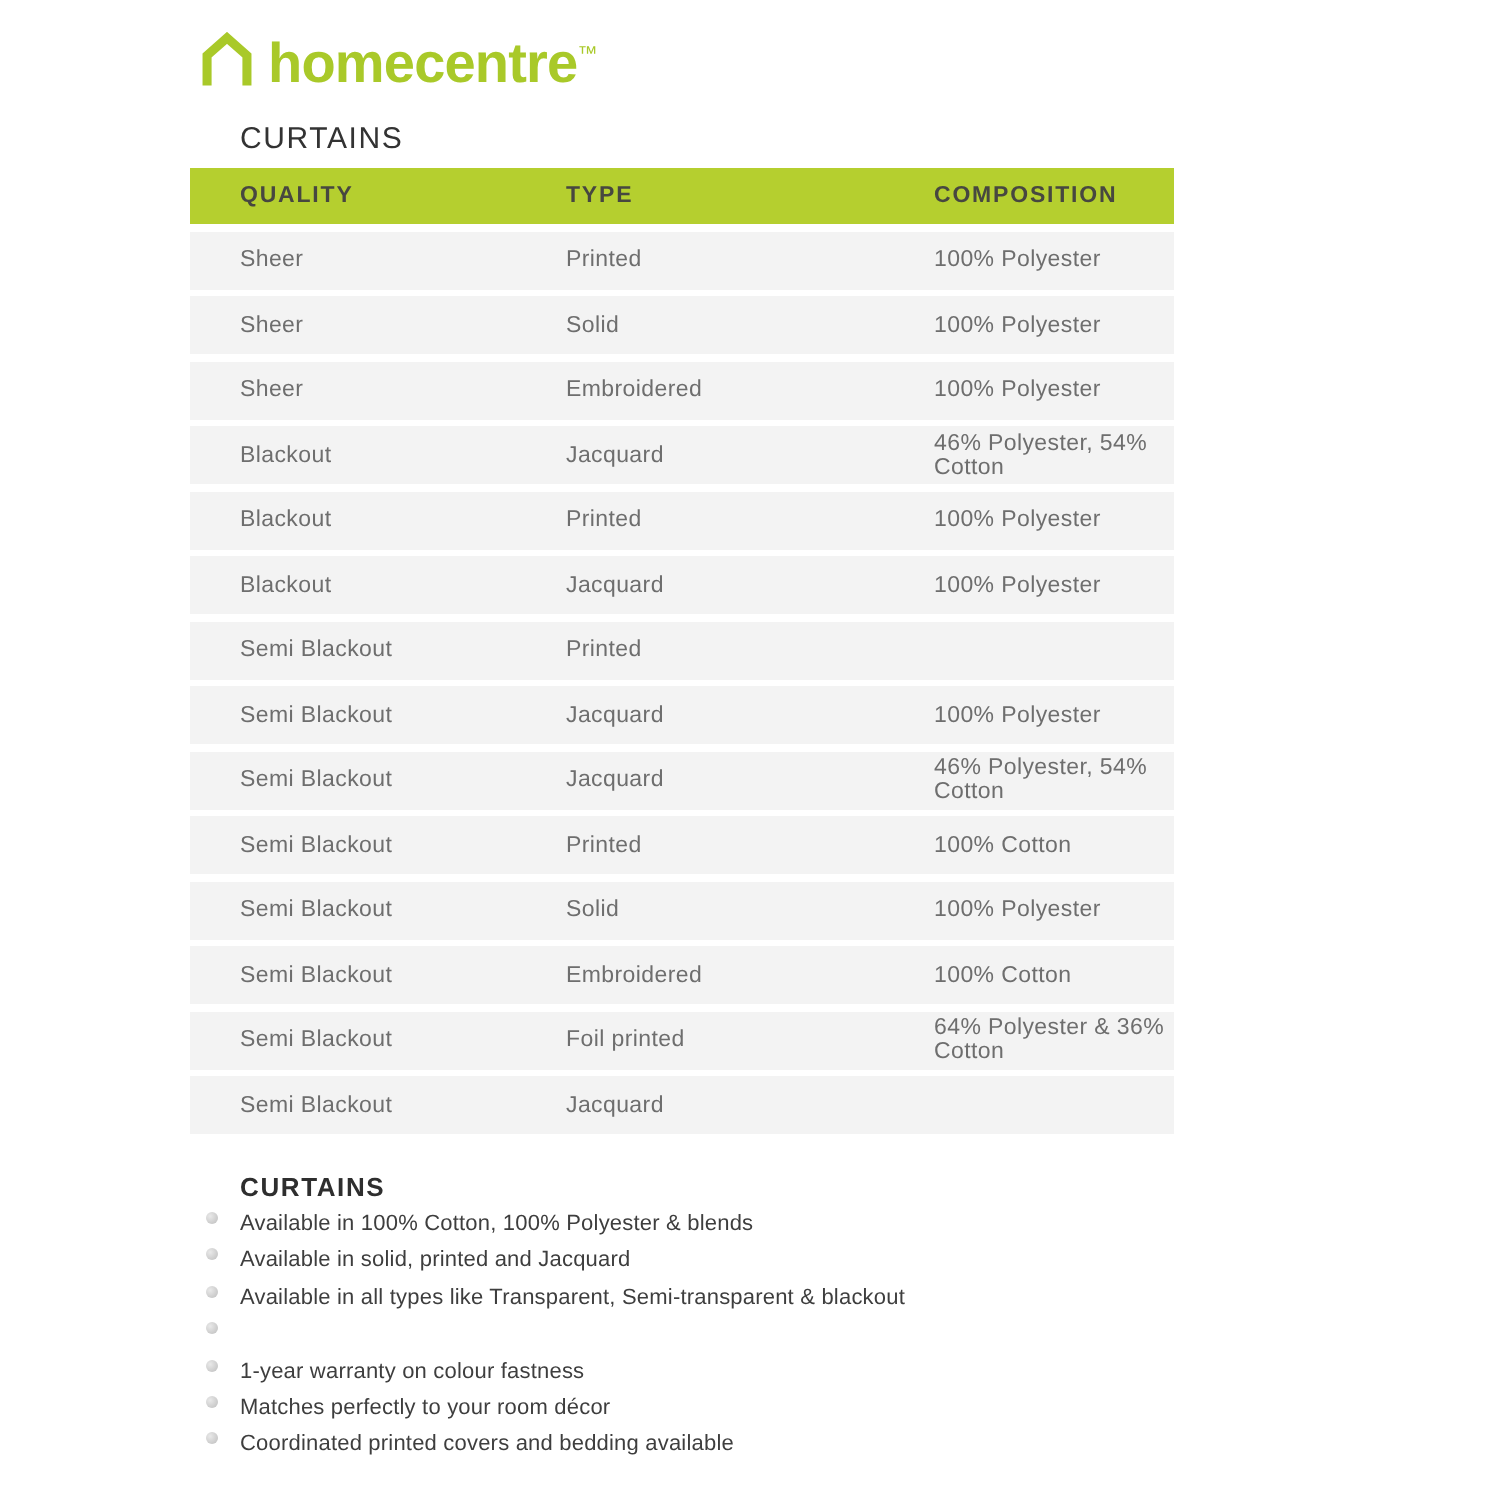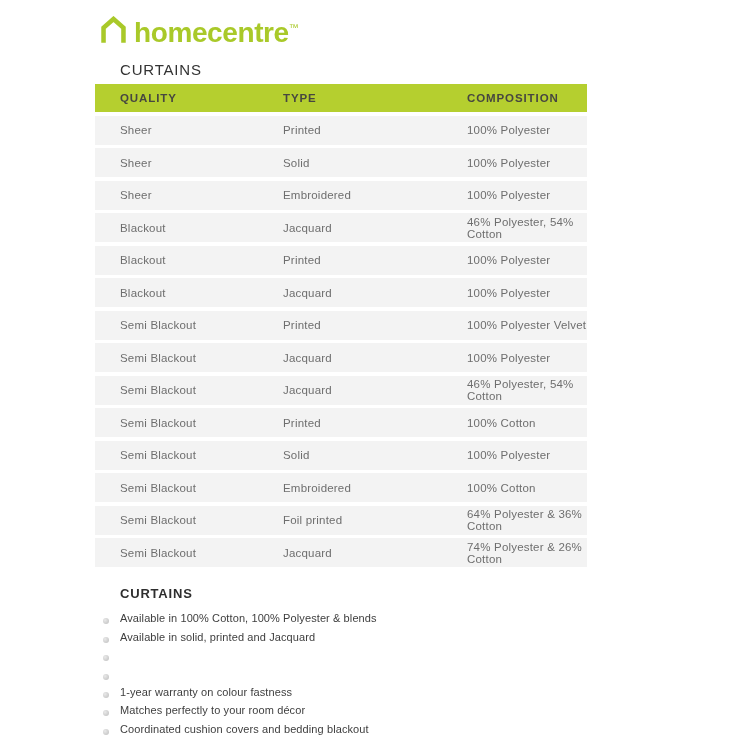--- a/index.html
+++ b/index.html
@@ -31,21 +31,21 @@
     height:28px;background:var(--header-green);
     font-size:11.5px;font-weight:700;letter-spacing:0.9px;color:#474740;
   }
   .trow{
     height:29px;background:var(--row-bg);margin-top:3.5px;
     font-size:11.5px;color:#6e6e6e;letter-spacing:0.2px;
   }
   
   .features-title{position:absolute;left:120px;top:586px;font-size:13px;font-weight:700;letter-spacing:0.8px;color:#2e2e2e;}
   .features-list{position:absolute;left:95px;top:606px;width:640px;}
-  .feature-item{display:flex;align-items:flex-end;height:18.4px;font-size:11px;color:#3e3e3e;letter-spacing:0.1px;}
+  .feature-item{display:flex;align-items:flex-start;height:18.4px;font-size:11px;color:#3e3e3e;letter-spacing:0.1px;}
   .bullet{
     width:6px;height:6px;border-radius:50%;flex:none;
     background:radial-gradient(circle at 35% 35%, #e9e9e9, #bdbdbd);
     margin:0 11px 0 8px;
   }
 </style>
 </head>
 <body>
 
 <div class="logo">
@@ -96,21 +96,20 @@
 
   <div class="trow">
     <div class="cell">Blackout</div>
     <div class="cell">Jacquard</div>
     <div class="cell">100% Polyester</div>
   </div>
 
   <div class="trow">
     <div class="cell">Semi Blackout</div>
     <div class="cell">Printed</div>
-    <div class="cell">100% Polyester Velvet</div>
   </div>
 
   <div class="trow">
     <div class="cell">Semi Blackout</div>
     <div class="cell">Jacquard</div>
     <div class="cell">100% Polyester</div>
   </div>
 
   <div class="trow">
     <div class="cell">Semi Blackout</div>
@@ -138,52 +137,52 @@
 
   <div class="trow">
     <div class="cell">Semi Blackout</div>
     <div class="cell">Foil printed</div>
     <div class="cell">64% Polyester &amp; 36% Cotton</div>
   </div>
 
   <div class="trow">
     <div class="cell">Semi Blackout</div>
     <div class="cell">Jacquard</div>
-    <div class="cell">74% Polyester &amp; 26% Cotton</div>
   </div>
 </div>
 </div>
 
 <div class="features-title">CURTAINS</div>
 <div class="features-list" id="features-list">
   <div class="feature-item">
     <span class="bullet"></span>
     <span class="feature-text">Available in 100% Cotton, 100% Polyester &amp; blends</span>
   </div>
 
   <div class="feature-item">
     <span class="bullet"></span>
     <span class="feature-text">Available in solid, printed and Jacquard</span>
   </div>
 
   <div class="feature-item">
     <span class="bullet"></span>
+    <span class="feature-text">Available in all types like Transparent, Semi-transparent &amp; blackout</span>
   </div>
 
   <div class="feature-item">
     <span class="bullet"></span>
   </div>
 
   <div class="feature-item">
     <span class="bullet"></span>
     <span class="feature-text">1-year warranty on colour fastness</span>
   </div>
 
   <div class="feature-item">
     <span class="bullet"></span>
     <span class="feature-text">Matches perfectly to your room décor</span>
   </div>
 
   <div class="feature-item">
     <span class="bullet"></span>
-    <span class="feature-text">Coordinated cushion covers and bedding blackout</span>
+    <span class="feature-text">Coordinated printed covers and bedding available</span>
   </div>
 </div>
 
 </body></html>

